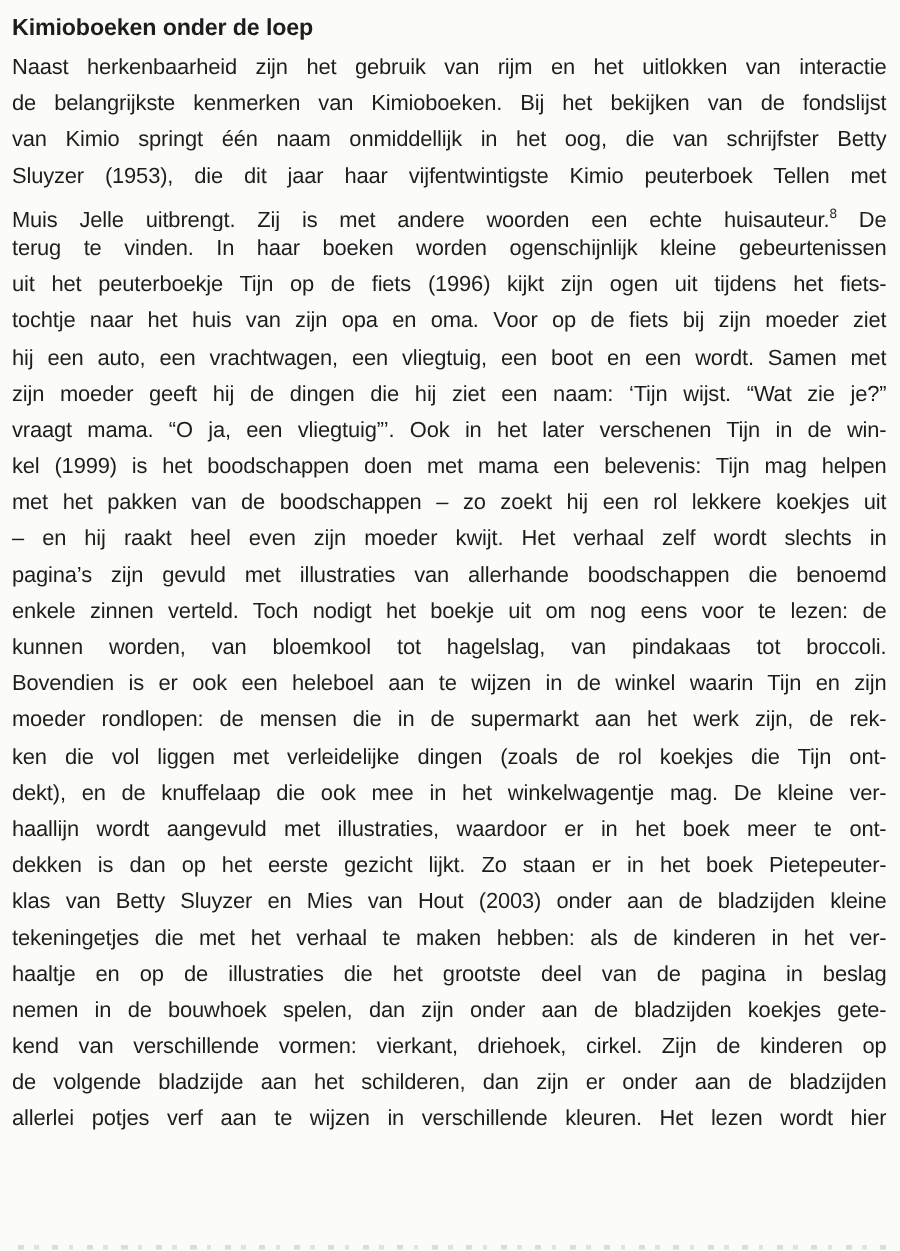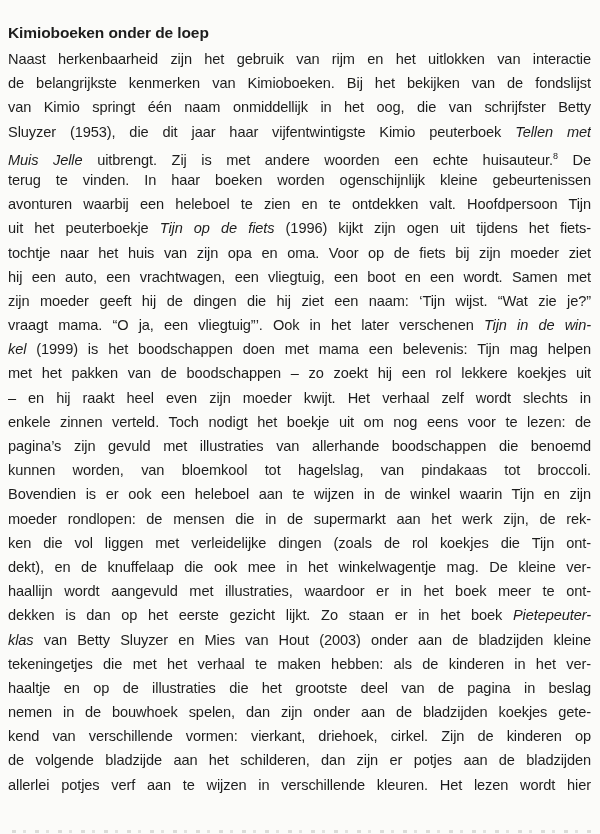--- a/index.html
+++ b/index.html
@@ -13,39 +13,39 @@
     color: #1d1d1d;
   }
   .page {
     padding: 6px 9px 0 8px;
   }
   .title {
     font-weight: bold;
     font-size: 15.5px;
     line-height: 26px;
     letter-spacing: -0.1px;
-    margin: 14px 0 1px 0;
+    margin: 0 0 1px 0;
     text-align: left;
   }
   .para { display: block; }
   .line {
     font-size: 14.6px;
     line-height: 24.2px;
     height: 24.2px;
     overflow: hidden;
     letter-spacing: -0.1px;
     text-align: justify;
     text-align-last: justify;
     word-spacing: 0.5px;
   }
   .line.last {
     text-align: left;
     text-align-last: left;
   }
-  .it { font-style: italic; }
+  .it { }
   .sup {
     font-size: 9px;
     vertical-align: 6px;
     letter-spacing: 0;
   }
   .artifact {
     position: absolute;
     left: 12px;
     right: 8px;
     bottom: 1px;
@@ -61,40 +61,39 @@
 
 <div class="page">
   <h1 class="title">Kimioboeken onder de loep</h1>
   <div class="para">
       <div class="line"><span>Naast herkenbaarheid zijn het gebruik van rijm en het uitlokken van interactie</span></div>
       <div class="line"><span>de belangrijkste kenmerken van Kimioboeken. Bij het bekijken van de fondslijst</span></div>
       <div class="line"><span>van Kimio springt één naam onmiddellijk in het oog, die van schrijfster Betty</span></div>
       <div class="line"><span>Sluyzer (1953), die dit jaar haar vijfentwintigste Kimio peuterboek </span><span class="it">Tellen met</span></div>
       <div class="line"><span class="it">Muis Jelle</span><span> uitbrengt. Zij is met andere woorden een echte huisauteur.</span><span class="sup">8</span><span> De</span></div>
       <div class="line"><span>terug te vinden. In haar boeken worden ogenschijnlijk kleine gebeurtenissen</span></div>
-      <div class="line"><span>avonturen waarbij een heleboel te zien en te ontdekken valt. Hoofdpersoon Tijn</span></div>
       <div class="line"><span>uit het peuterboekje </span><span class="it">Tijn op de fiets</span><span> (1996) kijkt zijn ogen uit tijdens het fiets-</span></div>
       <div class="line"><span>tochtje naar het huis van zijn opa en oma. Voor op de fiets bij zijn moeder ziet</span></div>
       <div class="line"><span>hij een auto, een vrachtwagen, een vliegtuig, een boot en een wordt. Samen met</span></div>
       <div class="line"><span>zijn moeder geeft hij de dingen die hij ziet een naam: ‘Tijn wijst. “Wat zie je?”</span></div>
       <div class="line"><span>vraagt mama. “O ja, een vliegtuig”’. Ook in het later verschenen </span><span class="it">Tijn in de win-</span></div>
       <div class="line"><span class="it">kel</span><span> (1999) is het boodschappen doen met mama een belevenis: Tijn mag helpen</span></div>
       <div class="line"><span>met het pakken van de boodschappen – zo zoekt hij een rol lekkere koekjes uit</span></div>
       <div class="line"><span>– en hij raakt heel even zijn moeder kwijt. Het verhaal zelf wordt slechts in</span></div>
+      <div class="line"><span>pagina’s zijn gevuld met illustraties van allerhande boodschappen die benoemd</span></div>
       <div class="line"><span>enkele zinnen verteld. Toch nodigt het boekje uit om nog eens voor te lezen: de</span></div>
-      <div class="line"><span>pagina’s zijn gevuld met illustraties van allerhande boodschappen die benoemd</span></div>
       <div class="line"><span>kunnen worden, van bloemkool tot hagelslag, van pindakaas tot broccoli.</span></div>
       <div class="line"><span>Bovendien is er ook een heleboel aan te wijzen in de winkel waarin Tijn en zijn</span></div>
       <div class="line"><span>moeder rondlopen: de mensen die in de supermarkt aan het werk zijn, de rek-</span></div>
       <div class="line"><span>ken die vol liggen met verleidelijke dingen (zoals de rol koekjes die Tijn ont-</span></div>
       <div class="line"><span>dekt), en de knuffelaap die ook mee in het winkelwagentje mag. De kleine ver-</span></div>
       <div class="line"><span>haallijn wordt aangevuld met illustraties, waardoor er in het boek meer te ont-</span></div>
       <div class="line"><span>dekken is dan op het eerste gezicht lijkt. Zo staan er in het boek </span><span class="it">Pietepeuter-</span></div>
       <div class="line"><span class="it">klas</span><span> van Betty Sluyzer en Mies van Hout (2003) onder aan de bladzijden kleine</span></div>
       <div class="line"><span>tekeningetjes die met het verhaal te maken hebben: als de kinderen in het ver-</span></div>
       <div class="line"><span>haaltje en op de illustraties die het grootste deel van de pagina in beslag</span></div>
       <div class="line"><span>nemen in de bouwhoek spelen, dan zijn onder aan de bladzijden koekjes gete-</span></div>
       <div class="line"><span>kend van verschillende vormen: vierkant, driehoek, cirkel. Zijn de kinderen op</span></div>
-      <div class="line"><span>de volgende bladzijde aan het schilderen, dan zijn er potjes aan de bladzijden</span></div>
+      <div class="line"><span>de volgende bladzijde aan het schilderen, dan zijn er onder aan de bladzijden</span></div>
       <div class="line"><span>allerlei potjes verf aan te wijzen in verschillende kleuren. Het lezen wordt hier</span></div>
     </div>
 </div>
 <div class="artifact"></div>
 
 </body></html>

